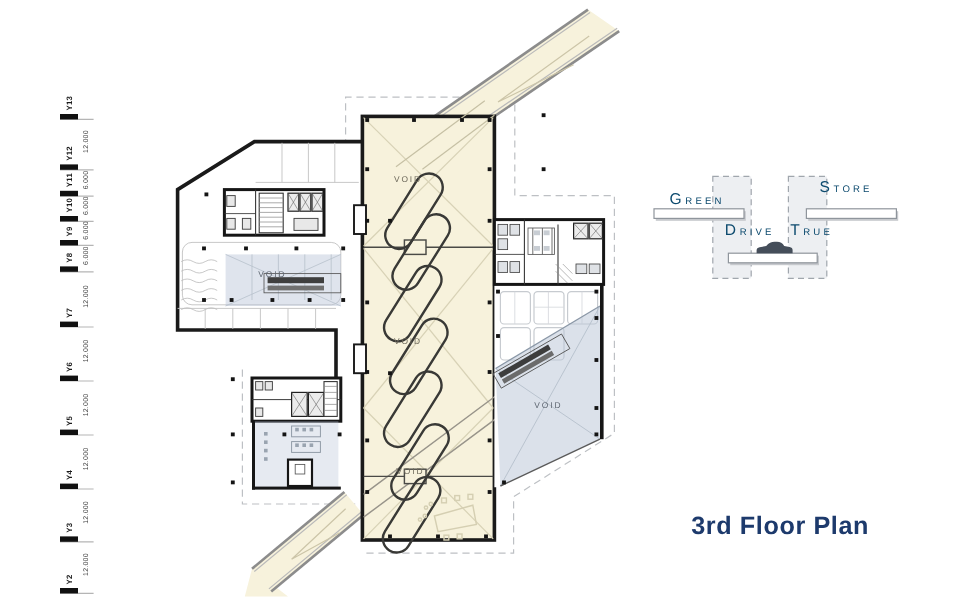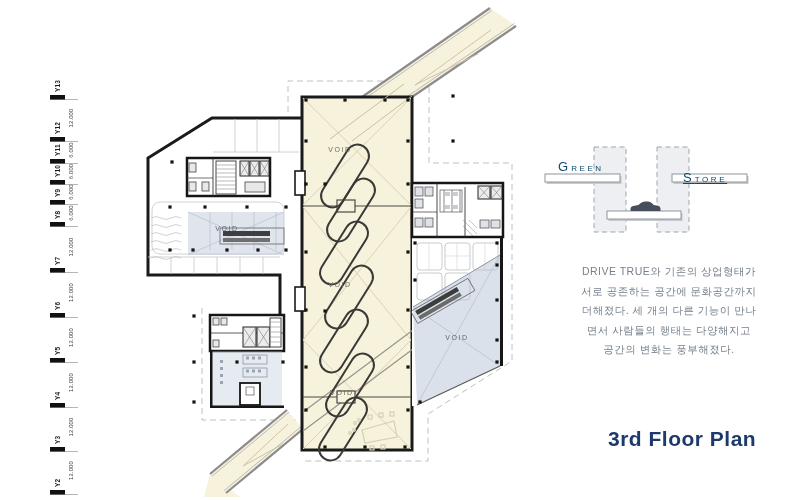--- a/index.html
+++ b/index.html
@@ -12,21 +12,21 @@
   .void-text{font-size:7px;letter-spacing:1.6px;fill:#6e6a5c;}
   .void-text.blue{fill:#5f6772;}
   .overlay{position:absolute;inset:0;pointer-events:none;}
   .dg-label{position:absolute;color:#0c4a6e;white-space:nowrap;letter-spacing:3px;}
   .dg-label .init{font-size:13px;}
   .dg-label .rest{font-size:8px;letter-spacing:2.6px;}
   .dg-label .wgap{margin-right:13px;}
   .k-desc{position:absolute;left:538px;top:262px;width:262px;text-align:center;}
   .k-line{font-size:10.5px;line-height:19.5px;color:#76808c;letter-spacing:.5px;}
   .plan-title{position:absolute;left:576px;top:427px;font-size:21px;font-weight:bold;
-              color:#1d3a6c;letter-spacing:.5px;margin-left:32px;}
+              color:#1d3a6c;letter-spacing:.5px;}
 </style>
 </head>
 <body>
 
 <svg id="stage" viewBox="0 0 800 500">
 
   <g stroke="#bdc0c4" stroke-width="1" fill="none" stroke-dasharray="6 4">
     <path d="M383,81 H288 V118"></path>
     <path d="M429,87 V163 H512 V361 L428,414 V461 H303"></path>
     <path d="M202,308 V420 H297"></path>
@@ -429,26 +429,22 @@
       <rect x="607" y="211" width="74" height="8" fill="#ffffff" stroke="#8f959c" stroke-width="1"></rect>
     </g>
     <path fill="#454e5a" d="M630.5,211 L630.5,208.5 Q630.5,206.5 633,206 L638.5,205 Q641.5,201.5 645.5,201.5 L647.5,201.5 Q651.5,201.5 653.5,205 L658,205.8 Q660.5,206.3 660.5,208.5 L660.5,211 Z"></path>
   </g>
 </svg>
 
 <div class="overlay">
   <div class="dg-label" style="left:558px;top:157px;">
     <span class="init">G</span><span class="rest">REEN</span>
   </div>
-  <div class="dg-label" style="left:683px;top:168px;text-decoration:underline;">
+  <div class="dg-label" style="left:683px;top:147px;">
     <span class="init">S</span><span class="rest">TORE</span>
   </div>
-
-  <div class="k-desc">
-    <div class="k-line">DRIVE TRUE와 기존의 상업형태가</div>
-    <div class="k-line">서로 공존하는 공간에 문화공간까지</div>
-    <div class="k-line">더해졌다. 세 개의 다른 기능이 만나</div>
-    <div class="k-line">면서 사람들의 행태는 다양해지고</div>
-    <div class="k-line">공간의 변화는 풍부해졌다.</div>
+  <div class="dg-label" style="left:604px;top:183px;">
+    <span class="init">D</span><span class="rest wgap">RIVE</span><span class="init">T</span><span class="rest">RUE</span>
   </div>
+
 
   <div class="plan-title">3rd Floor Plan</div>
 </div>
 
 </body></html>

